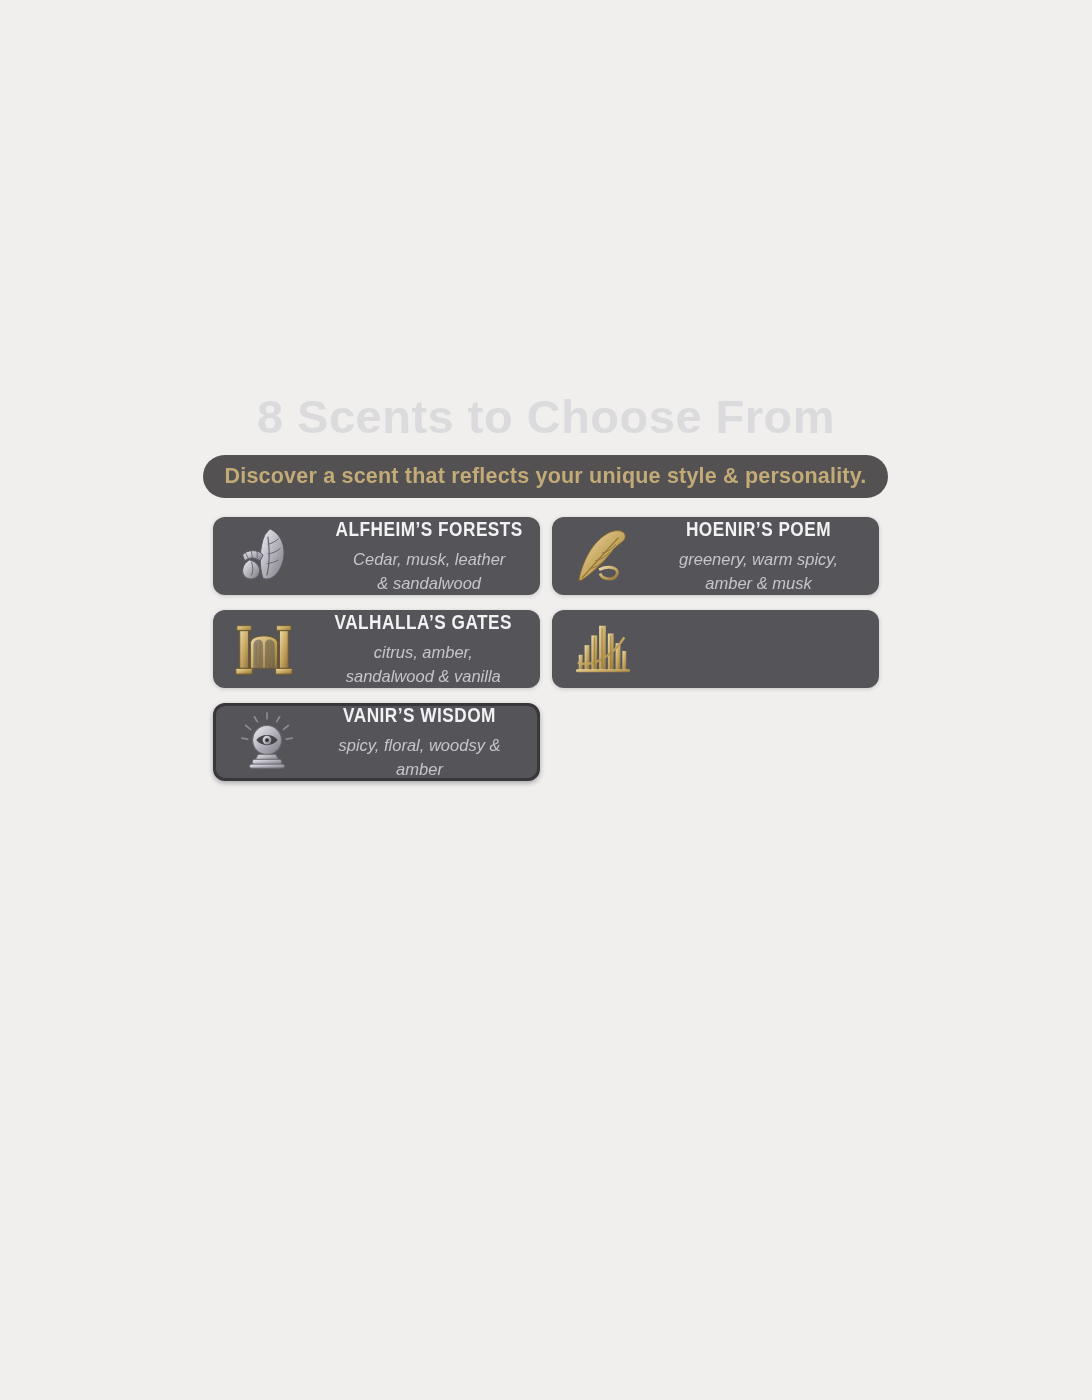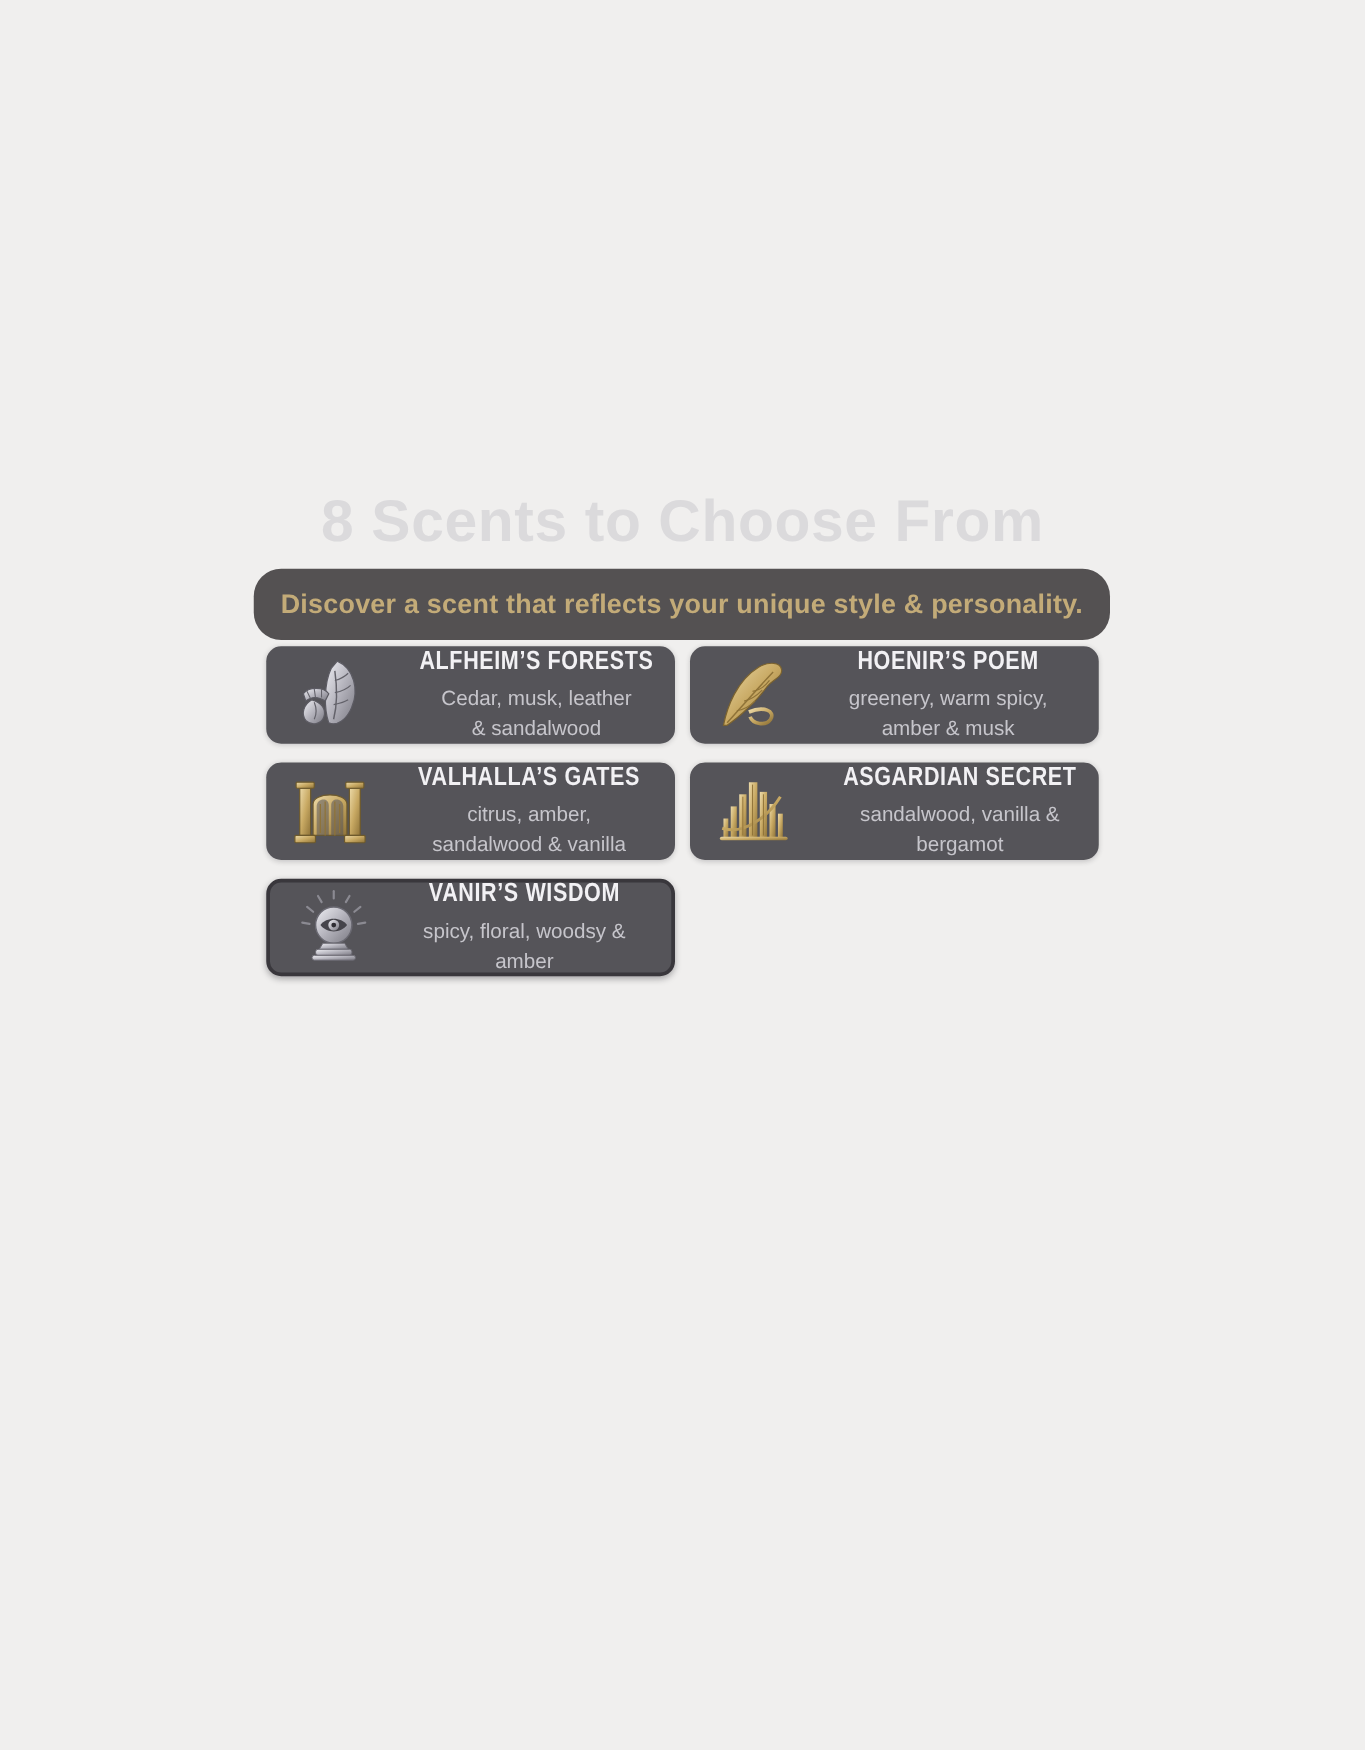--- a/index.html
+++ b/index.html
@@ -24,21 +24,21 @@
     font-weight: 700;
     letter-spacing: 0.5px;
     color: #dbdadc;
   }
 
   .subtitle-pill {
     position: absolute;
     top: 455px;
     left: 203px;
     width: 685px;
-    height: 57px;
+    height: 43px;
     background: #545152;
     border-radius: 22px;
     display: flex;
     align-items: center;
     justify-content: center;
     box-sizing: border-box;
   }
   .subtitle-pill .pill-text {
     color: #c3ab78;
     font-size: 21.5px;
@@ -89,20 +89,21 @@
     white-space: nowrap;
     transform: scaleX(0.82);
     transform-origin: center;
     margin-bottom: 6px;
   }
   .card-desc {
     color: #c6c5cb;
     font-size: 16.5px;
     line-height: 24px;
     white-space: pre-line;
+    font-style: italic;
   }
   .defs-holder { position: absolute; width: 0; height: 0; }
 </style>
 </head>
 <body>
 
 <div class="stage">
 
   <svg class="defs-holder" aria-hidden="true">
     <defs>
@@ -199,25 +200,20 @@
             <rect x="13" y="28" width="5" height="26"></rect>
             <rect x="45" y="26" width="5" height="28"></rect>
             <rect x="7" y="38" width="4" height="16"></rect>
             <rect x="52" y="34" width="4" height="20"></rect>
             <rect x="4" y="53" width="56" height="3" rx="1.5"></rect>
           </g>
           <path d="M6 46 C24 52 44 36 54 20" fill="none" stroke="url(#gold)" stroke-width="2.5"></path>
           <path d="M31 10 v42 M23 20 v32 M40 18 v34" stroke="#8f7338" stroke-width="0.8"></path>
         </svg>
       </div>
-      <div class="card-text">
-        <div class="card-title">ASGARDIAN SECRET</div>
-        <div class="card-desc">sandalwood, vanilla &amp;
-bergamot</div>
-      </div>
     </div>
 
 
     <div class="card highlighted">
       <div class="icon-box">
         <svg width="62" height="62" viewBox="0 0 64 64">
           <g stroke="#8b8a92" stroke-width="1.8" stroke-linecap="round">
             <line x1="32" y1="2" x2="32" y2="8"></line>
             <line x1="19" y1="6" x2="22" y2="11"></line>
             <line x1="45" y1="6" x2="42" y2="11"></line>

